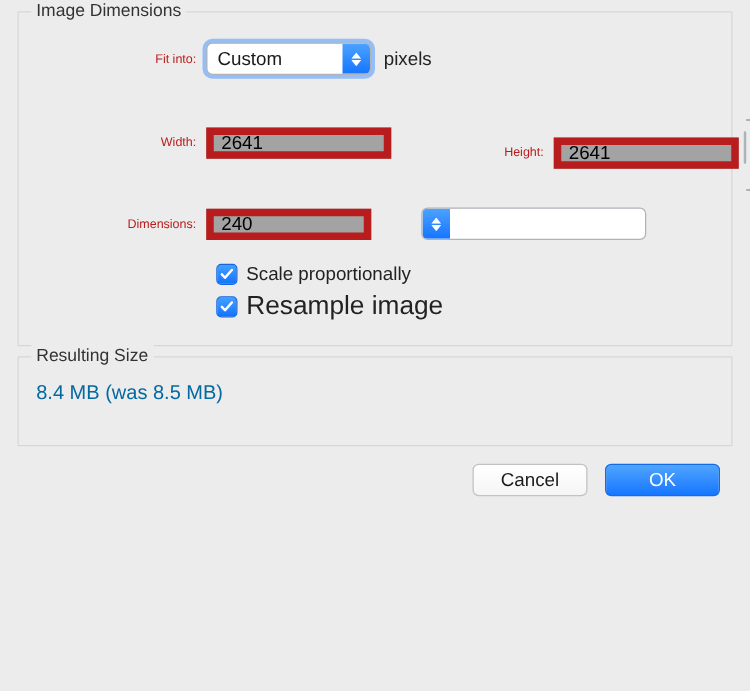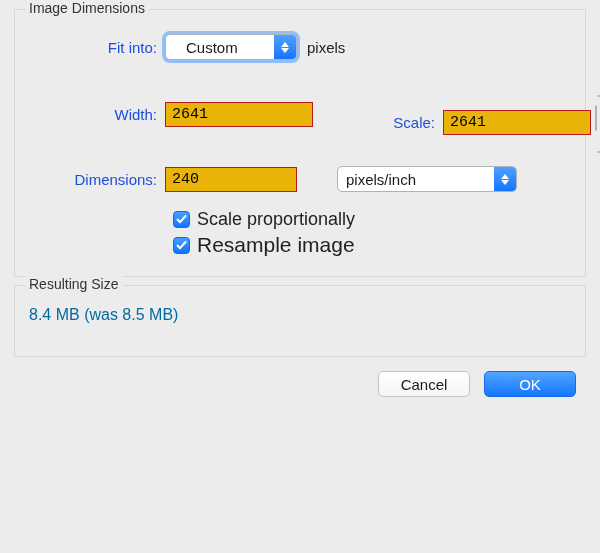--- a/index.html
+++ b/index.html
@@ -32,22 +32,22 @@
   }
   .row {
     display: flex;
     align-items: center;
     margin-bottom: 14px;
   }
   .label {
     width: 130px;
     text-align: right;
     padding-right: 8px;
-    font-size: 15px;
-    color:#1d4ed8;
+    font-size: 10px;
+    color:#b91c1c;
   }
   
   .popup {
     display: inline-flex;
     align-items: center;
     height: 26px;
     border: 1px solid #aeb3b9;
     border-radius: 5px;
     background: #fff;
     overflow: hidden;
@@ -71,25 +71,25 @@
     align-items: center;
     gap: 1px;
   }
   .popup-arrows svg { display:block; }
   .suffix {
     padding-left: 10px;
     font-size: 15px;
   }
   .text-input {
     height: 25px;
-    border: 1px solid #b91c1c;
-    background: #eab308;
+    border: 6px solid #b91c1c;
+    background: #a3a3a3;
     font-size: 15px;
     padding: 2px 6px;
-    font-family: Liberation Mono, monospace;
+    font-family: Liberation Sans, sans-serif;
   }
   .wh-labels {
     display:flex;
     flex-direction: row;
   }
   .wh-row {
     display:flex;
     align-items:center;
     height: 36px;
   }
@@ -166,21 +166,21 @@
 </head>
 <body>
 
 <div class="group" style="margin-top:9px;">
   <span class="group-title">Image Dimensions</span>
   <div class="group-body">
 
     <div class="row" style="margin-bottom:24px;">
       <span class="label">Fit into:</span>
       <span class="popup-selected">
-        <span class="popup" style="width:132px;padding-left:12px;">
+        <span class="popup" style="width:132px;">
           <span class="popup-text">Custom</span>
           <span class="popup-arrows">
             <svg width="8" height="5">
                 <path d="M0 5 L4 0 L8 5 Z" fill="#fff"></path>
               </svg>
             <svg width="8" height="5">
                 <path d="M0 0 L4 5 L8 0 Z" fill="#fff"></path>
               </svg>
           </span>
         </span>
@@ -188,21 +188,21 @@
       <span class="suffix">pixels</span>
     </div>
 
     <div class="row" style="margin-bottom:14px;">
       <div class="wh-labels">
         <div class="wh-row">
           <span class="label">Width:</span>
           <input class="text-input" style="width: 148px;" value="2641">
         </div>
         <div class="wh-row">
-          <span class="label">Scale:</span>
+          <span class="label">Height:</span>
           <input class="text-input" style="width: 148px;" value="2641">
         </div>
       </div>
       <div class="bracket">
         <svg width="28" height="80" viewBox="0 0 28 80">
           <path d="M2 12 L12 12 L12 68 L2 68 M12 40 L20 40" fill="none" stroke="#9a9a9a" stroke-width="1.2"></path>
         </svg>
         <span class="lock">
           <svg width="14" height="16" viewBox="0 0 14 16">
             <path d="M4 6 V4 a3 3 0 0 1 6 0 V6" fill="none" stroke="#888" stroke-width="1.6"></path>
@@ -222,39 +222,38 @@
             </svg>
         </span>
       </span>
     </div>
 
     <div class="row" style="margin-bottom:14px;">
       <span class="label">Dimensions:</span>
       <input class="text-input" style="width: 132px;" value="240">
       <span style="width:40px;"></span>
       <span class="popup" style="width:180px;">
-        <span class="popup-text">pixels/inch</span>
         <span class="popup-arrows">
           <svg width="8" height="5">
               <path d="M0 5 L4 0 L8 5 Z" fill="#fff"></path>
             </svg>
           <svg width="8" height="5">
               <path d="M0 0 L4 5 L8 0 Z" fill="#fff"></path>
             </svg>
         </span>
       </span>
     </div>
 
     <div class="check-row">
       <span class="mac-check">
         <svg width="11" height="11" viewBox="0 0 11 11">
             <path d="M1.5 5.5 L4 8.2 L9.5 2" fill="none" stroke="#fff" stroke-width="2" stroke-linecap="round" stroke-linejoin="round"></path>
           </svg>
       </span>
-      <span style="font-size:18px;">Scale proportionally</span>
+      <span style="font-size:15px;">Scale proportionally</span>
     </div>
     <div class="check-row">
       <span class="mac-check">
         <svg width="11" height="11" viewBox="0 0 11 11">
             <path d="M1.5 5.5 L4 8.2 L9.5 2" fill="none" stroke="#fff" stroke-width="2" stroke-linecap="round" stroke-linejoin="round"></path>
           </svg>
       </span>
       <span style="font-size:21px;">Resample image</span>
     </div>
 

